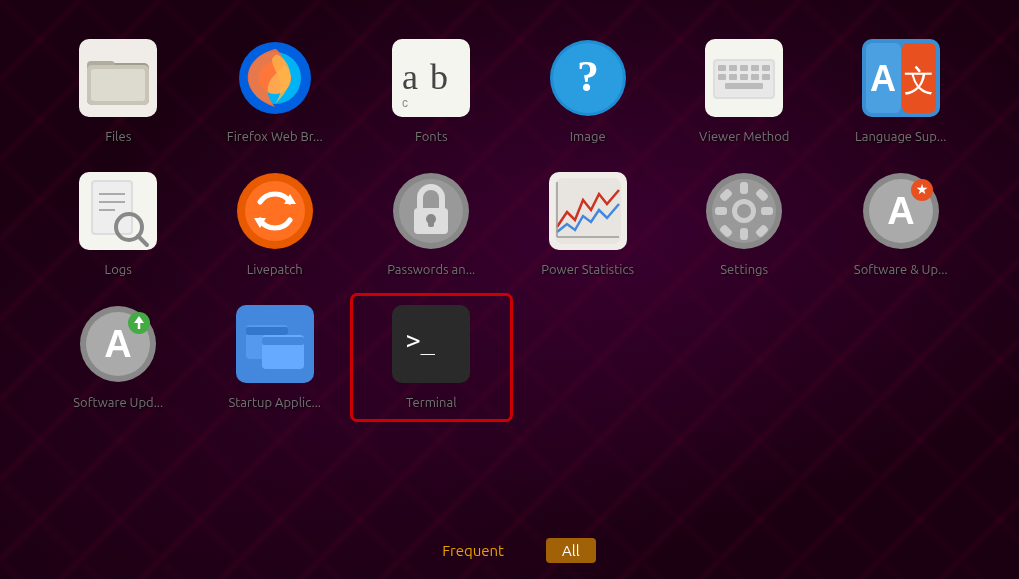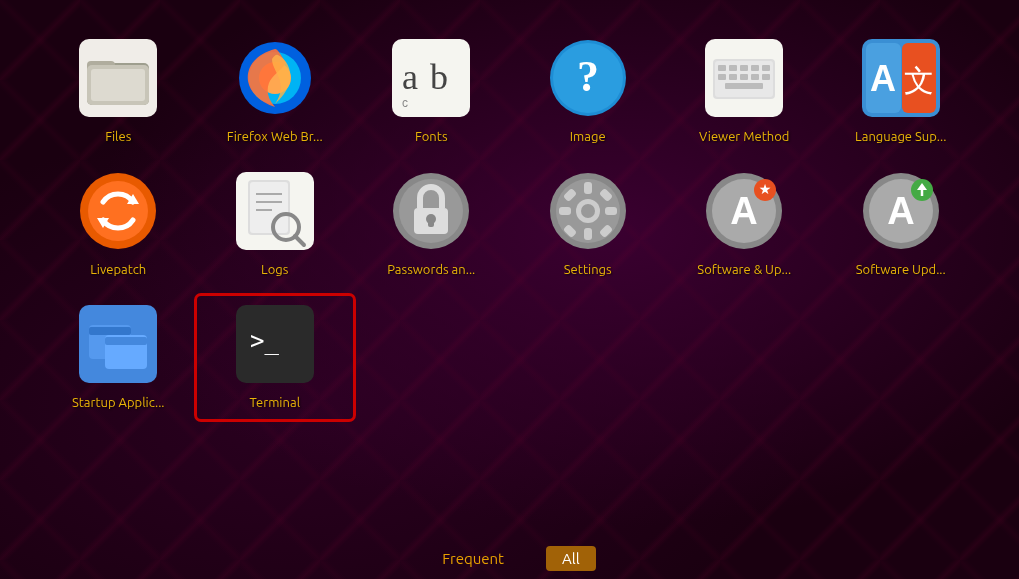--- a/index.html
+++ b/index.html
@@ -51,37 +51,37 @@
       width: 80px;
       height: 80px;
       margin-bottom: 10px;
       display: flex;
       align-items: center;
       justify-content: center;
       position: relative;
     }
 
     .app-label {
-      color: #eab308;
+      color: #737373;
       font-size: 13px;
       text-align: center;
       text-shadow: 1px 1px 2px rgba(0,0,0,0.8);
       max-width: 110px;
       line-height: 1.3;
     }
 
     .app-item.terminal-selected {
       outline: 3px solid #cc0000;
       border-radius: 4px;
     }
 
     
     .bottom-tabs {
       position: absolute;
-      bottom: 8px;
+      bottom: 16px;
       left: 0;
       right: 0;
       display: flex;
       justify-content: center;
       gap: 30px;
       z-index: 10;
       padding-left: 7px;
     }
 
     .tab-btn {
@@ -197,67 +197,83 @@
         <rect x="40" y="4" width="34" height="70" rx="6" fill="#e85020"></rect>
         <text x="57" y="52" text-anchor="middle" font-family="serif" font-size="30" fill="white">文</text>
       </svg>
     </div>
     <span class="app-label">Language Sup...</span>
   </div>
 
   <div class="app-item">
     <div class="app-icon">
       <svg width="78" height="78" viewBox="0 0 78 78">
-        <circle cx="39" cy="39" r="38" fill="#e85a00"></circle>
-        <circle cx="39" cy="39" r="30" fill="#ff7020"></circle>
-
-        <path d="M24 30 A18 18 0 0 1 54 30" fill="none" stroke="white" stroke-width="5" stroke-linecap="round"></path>
-        <polygon points="54,22 60,32 48,32" fill="white"></polygon>
-        <path d="M54 48 A18 18 0 0 1 24 48" fill="none" stroke="white" stroke-width="5" stroke-linecap="round"></path>
-        <polygon points="24,56 18,46 30,46" fill="white"></polygon>
-      </svg>
-    </div>
-    <span class="app-label">Livepatch</span>
-  </div>
-
-  <div class="app-item">
-    <div class="app-icon">
-      <svg width="78" height="78" viewBox="0 0 78 78">
         <rect width="78" height="78" rx="10" fill="#f5f5f0"></rect>
 
         <rect x="12" y="8" width="42" height="55" rx="4" fill="#ddd"></rect>
         <rect x="14" y="10" width="38" height="51" rx="3" fill="#eee"></rect>
         <line x1="20" y1="22" x2="46" y2="22" stroke="#aaa" stroke-width="2"></line>
         <line x1="20" y1="30" x2="46" y2="30" stroke="#aaa" stroke-width="2"></line>
         <line x1="20" y1="38" x2="36" y2="38" stroke="#aaa" stroke-width="2"></line>
 
         <circle cx="50" cy="55" r="13" fill="none" stroke="#888" stroke-width="4"></circle>
         <line x1="59" y1="64" x2="68" y2="73" stroke="#888" stroke-width="4" stroke-linecap="round"></line>
       </svg>
     </div>
     <span class="app-label">Logs</span>
   </div>
 
   <div class="app-item">
     <div class="app-icon">
       <svg width="78" height="78" viewBox="0 0 78 78">
+        <circle cx="39" cy="39" r="38" fill="#e85a00"></circle>
+        <circle cx="39" cy="39" r="30" fill="#ff7020"></circle>
+
+        <path d="M24 30 A18 18 0 0 1 54 30" fill="none" stroke="white" stroke-width="5" stroke-linecap="round"></path>
+        <polygon points="54,22 60,32 48,32" fill="white"></polygon>
+        <path d="M54 48 A18 18 0 0 1 24 48" fill="none" stroke="white" stroke-width="5" stroke-linecap="round"></path>
+        <polygon points="24,56 18,46 30,46" fill="white"></polygon>
+      </svg>
+    </div>
+    <span class="app-label">Livepatch</span>
+  </div>
+
+  <div class="app-item">
+    <div class="app-icon">
+      <svg width="78" height="78" viewBox="0 0 78 78">
         <circle cx="39" cy="39" r="38" fill="#888"></circle>
         <circle cx="39" cy="39" r="32" fill="#999"></circle>
 
         <rect x="22" y="36" width="34" height="26" rx="4" fill="#ddd"></rect>
 
         <path d="M28 36 L28 26 A11 11 0 0 1 50 26 L50 36" fill="none" stroke="#ddd" stroke-width="6"></path>
 
         <circle cx="39" cy="47" r="5" fill="#888"></circle>
         <rect x="36" y="47" width="6" height="8" rx="2" fill="#888"></rect>
       </svg>
     </div>
     <span class="app-label">Passwords an...</span>
   </div>
 
+  <div class="app-item">
+    <div class="app-icon">
+      <svg width="78" height="78" viewBox="0 0 78 78">
+        <rect width="78" height="78" rx="10" fill="#f0ede8"></rect>
+
+        <rect x="6" y="6" width="66" height="66" rx="8" fill="#e8e5e0"></rect>
+
+        <polyline points="8,55 18,40 26,48 34,28 42,38 50,22 58,32 70,18" fill="none" stroke="#cc3322" stroke-width="2.5"></polyline>
+        <polyline points="8,60 18,52 26,58 34,44 42,50 50,38 58,46 70,32" fill="none" stroke="#4488dd" stroke-width="2.5"></polyline>
+
+        <line x1="8" y1="65" x2="70" y2="65" stroke="#999" stroke-width="1.5"></line>
+        <line x1="8" y1="10" x2="8" y2="65" stroke="#999" stroke-width="1.5"></line>
+      </svg>
+    </div>
+    <span class="app-label">Power Statistics</span>
+  </div>
 
 
   <div class="app-item">
     <div class="app-icon">
       <svg width="78" height="78" viewBox="0 0 78 78">
         <circle cx="39" cy="39" r="38" fill="#888"></circle>
         <circle cx="39" cy="39" r="32" fill="#999"></circle>
 
         <circle cx="39" cy="39" r="12" fill="#ccc"></circle>
         <circle cx="39" cy="39" r="7" fill="#999"></circle>

